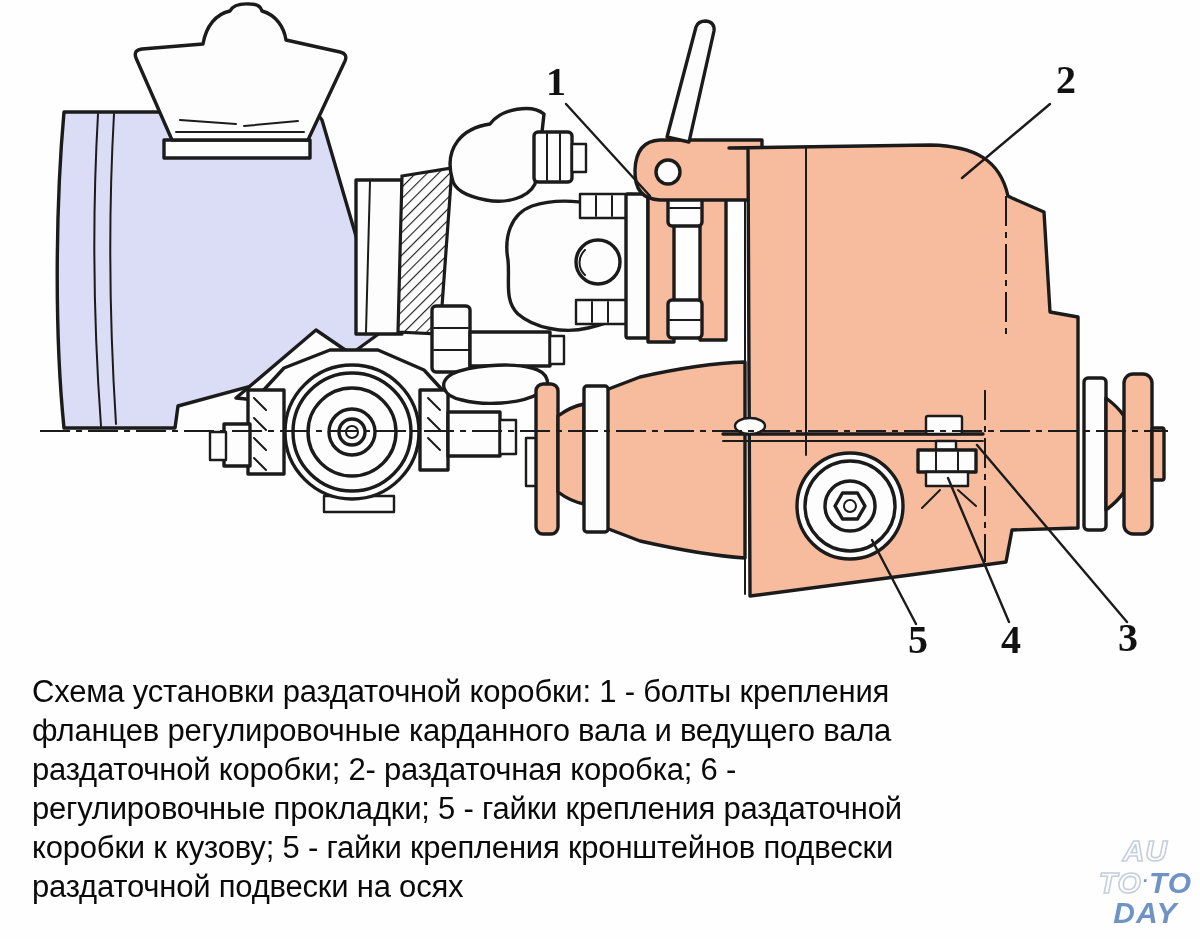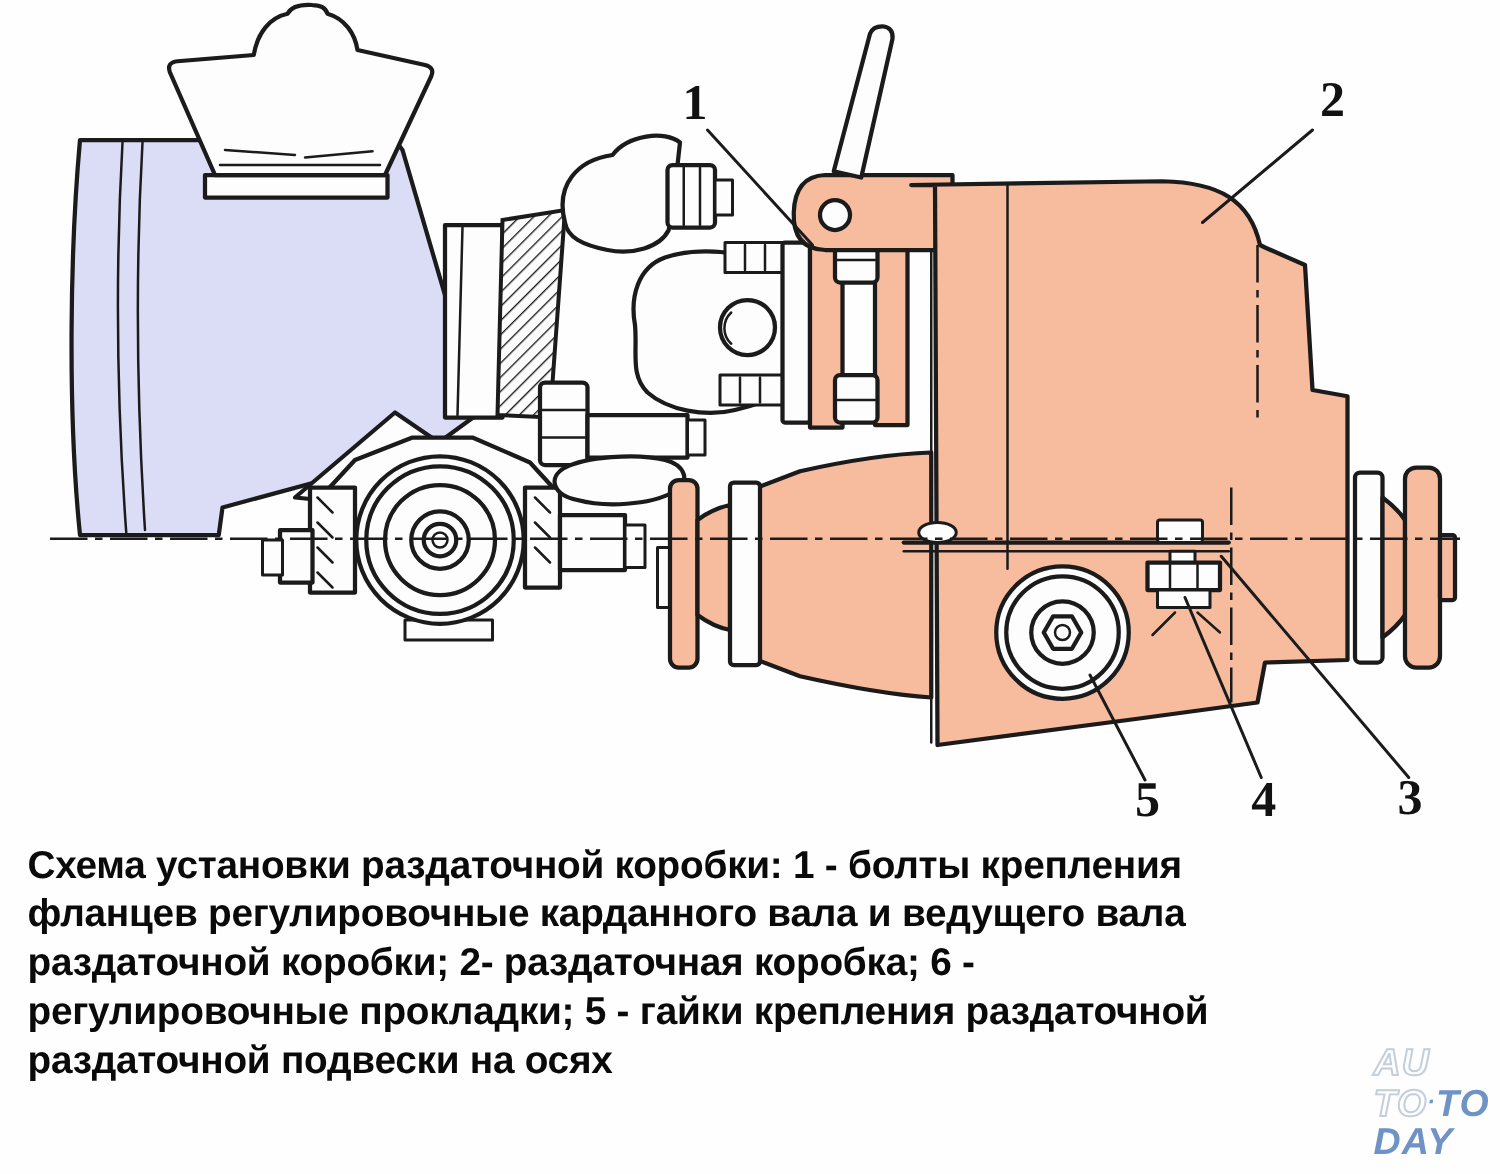--- a/index.html
+++ b/index.html
@@ -14,25 +14,25 @@
   .ol{fill:none;stroke:var(--line);stroke-width:3.4;stroke-linejoin:round;stroke-linecap:round;}
   .thin{fill:none;stroke:var(--line);stroke-width:2;stroke-linejoin:round;stroke-linecap:round;}
   .blue{fill:var(--gearbox);stroke:var(--line);stroke-width:3.4;stroke-linejoin:round;}
   .case{fill:var(--case);stroke:var(--line);stroke-width:3.4;stroke-linejoin:round;}
   .white{fill:#fdfdfd;stroke:var(--line);stroke-width:3.4;stroke-linejoin:round;}
   .whitethin{fill:#fdfdfd;stroke:var(--line);stroke-width:2.4;stroke-linejoin:round;}
   .cl{fill:none;stroke:var(--line);stroke-width:2;stroke-dasharray:30 6 6 6;}
   .leader{fill:none;stroke:var(--line);stroke-width:2.4;stroke-linecap:round;}
   .callout{position:absolute;font-family:"Liberation Serif",serif;font-weight:bold;
            font-size:40px;color:#121212;line-height:1;}
-  .caption{position:absolute;left:22px;top:672px;width:1140px;
-           font-weight:bold;font-size:31px;line-height:39px;letter-spacing:-0.2px;
+  .caption{position:absolute;left:32px;top:672px;width:1140px;
+           font-weight:normal;font-size:31px;line-height:39px;letter-spacing:-0.2px;
            color:var(--caption_text);}
   .caption div{white-space:nowrap;}
-  .watermark{position:absolute;right:8px;top:836px;text-align:left;
+  .watermark{position:absolute;right:8px;top:836px;text-align:center;
              font-weight:bold;font-style:italic;font-size:30px;line-height:30px;
              letter-spacing:1px;}
   .wm-outline{color:#ffffff;-webkit-text-stroke:1.6px var(--watermark_outline);
               text-shadow:0 0 1px var(--watermark_outline);}
   .wm-blue{color:var(--watermark_blue);}
   .wm-dot{color:var(--watermark_blue);font-size:18px;vertical-align:6px;}
 </style>
 </head>
 <body>
 
@@ -181,20 +181,21 @@
   <div class="callout" style="left:1056px;top:60px;">2</div>
   <div class="callout" style="left:1118px;top:618px;">3</div>
   <div class="callout" style="left:1001px;top:620px;">4</div>
   <div class="callout" style="left:908px;top:620px;">5</div>
 
   <div class="caption">
     <div>Схема установки раздаточной коробки: 1 - болты крепления</div>
     <div>фланцев регулировочные карданного вала и ведущего вала</div>
     <div>раздаточной коробки; 2- раздаточная коробка; 6 -</div>
     <div>регулировочные прокладки; 5 - гайки крепления раздаточной</div>
+    <div>коробки к кузову; 5 - гайки крепления кронштейнов подвески</div>
     <div>раздаточной подвески на осях</div>
   </div>
 
   <div class="watermark">
     <div>
       <span class="wm-outline">AU</span>
     </div>
     <div>
       <span class="wm-outline">TO</span><span class="wm-dot">·</span><span class="wm-blue">TO</span>
     </div>

